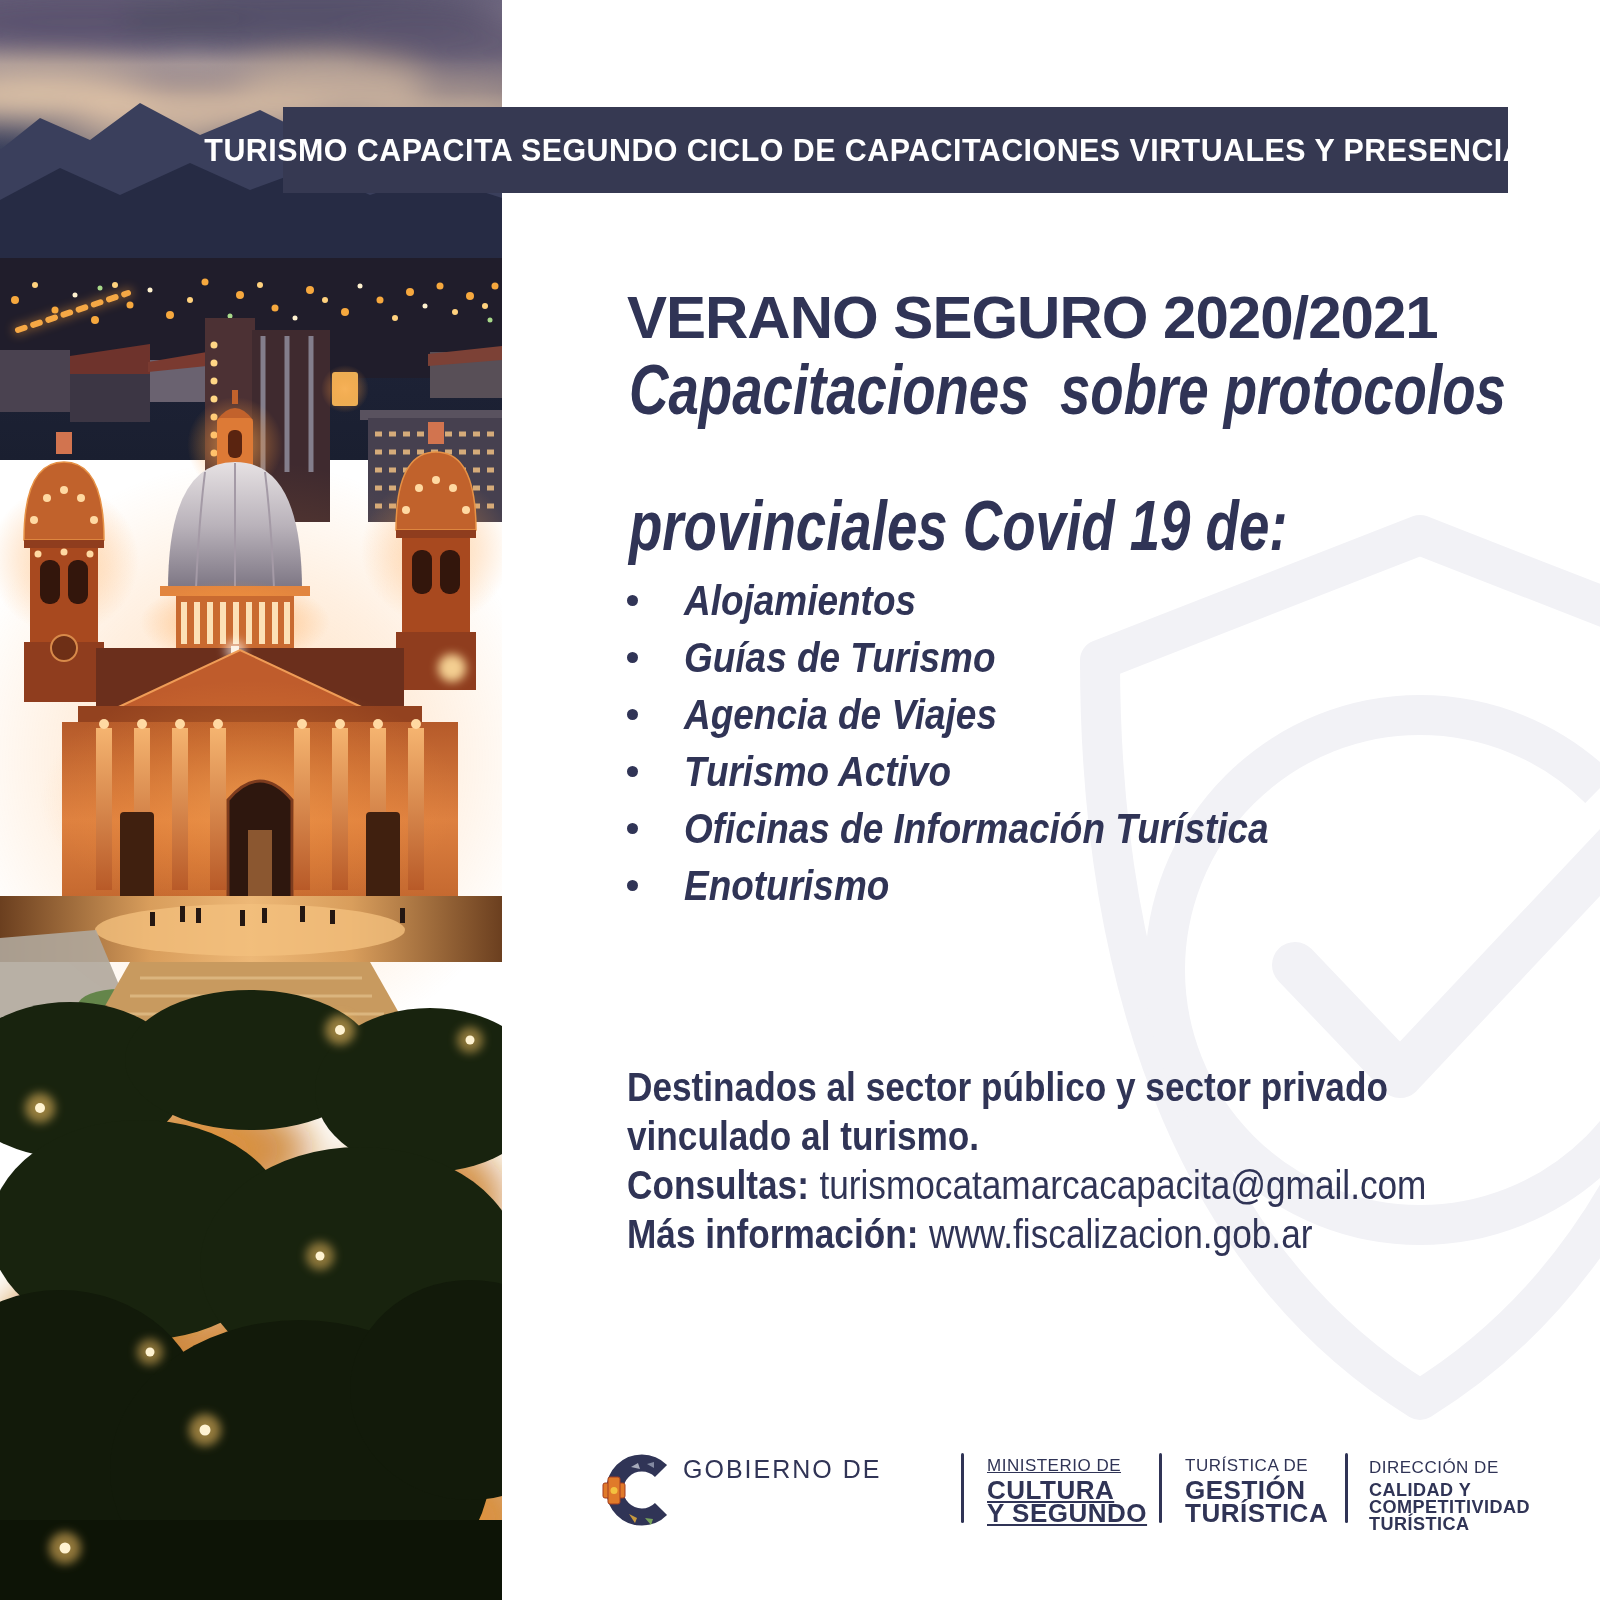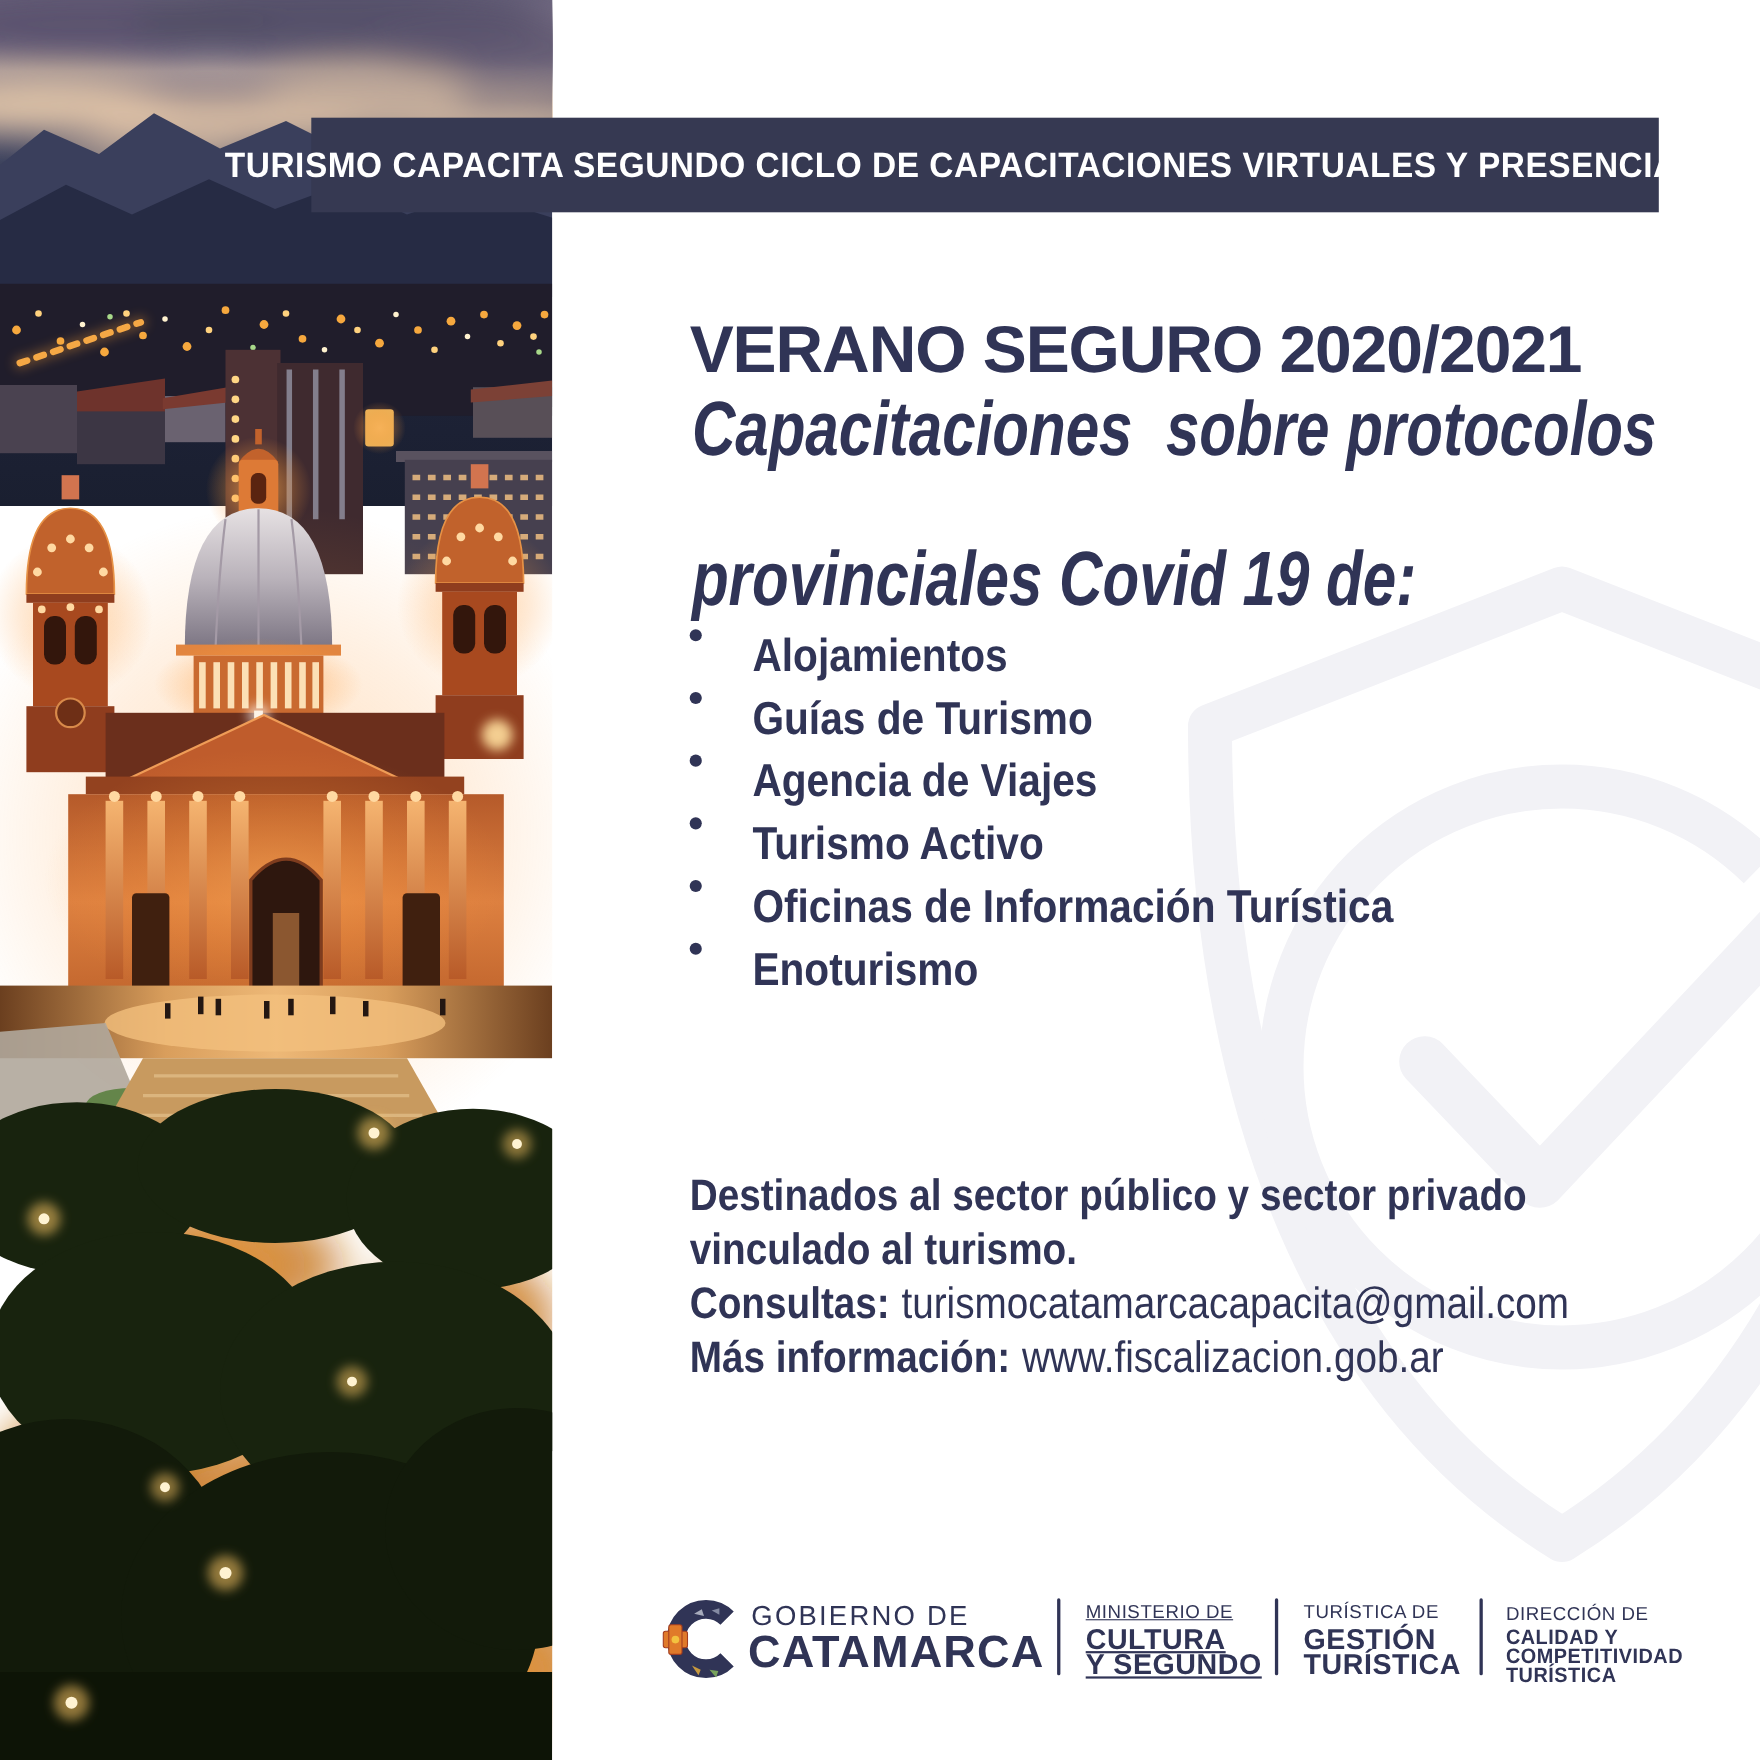--- a/index.html
+++ b/index.html
@@ -19,21 +19,21 @@
   .watermark{position:absolute;left:1040px;top:450px;z-index:0;}
 
   .content{position:absolute;left:17px;top:0;width:1600px;height:1168px;z-index:3;}
 
   .title{position:absolute;left:610px;top:283px;font-size:60px;font-weight:bold;
          letter-spacing:-1px;white-space:nowrap;}
   .subtitle{position:absolute;left:612px;top:356px;font-size:70px;font-style:italic;font-weight:bold;
             line-height:68px;transform:scaleX(.78);transform-origin:0 0;white-space:pre;}
 
   .bullets{position:absolute;left:610px;top:572px;list-style:none;margin:0;padding:0;}
-  .bullets li{height:57px;display:flex;}
+  .bullets li{height:57px;display:flex;align-items:center;font-style:italic;}
   .bullets .dot{width:11px;height:11px;border-radius:50%;background:#303456;margin-right:46px;flex:none;}
   .bullets .txt{font-size:42px;font-weight:bold;transform:scaleX(.88);transform-origin:0 50%;white-space:nowrap;}
 
   .info{position:absolute;left:610px;top:1063px;font-size:40px;line-height:49px;}
   .info .line{white-space:nowrap;transform:scaleX(.88);transform-origin:0 50%;}
   .b{font-weight:bold;}
   .info .v{margin-left:12px;}
 
   
   .clogo{position:absolute;left:584px;top:1446px;}
@@ -452,21 +452,20 @@
         <path d="M30 21 l7 -4 l2 6 z" fill="#cfd3de" opacity=".75"></path>
         <path d="M46 18 l7 -2 l0 6 z" fill="#9aa0b5" opacity=".8"></path>
         <path d="M28 68 l8 4 l-2 5 z" fill="#d8a43c" opacity=".9"></path>
         <path d="M44 72 l8 1 l-2 6 z" fill="#7fae5c" opacity=".9"></path>
         <rect x="2" y="37" width="22" height="15" rx="2" fill="#e07a2a" stroke="#a33d20"></rect>
         <rect x="7" y="31" width="12" height="27" rx="2" fill="#e07a2a" stroke="#a33d20"></rect>
         <circle cx="13" cy="44.5" r="3.5" fill="#f3c13f"></circle>
       </svg>
     </div>
     <div class="gov1">GOBIERNO DE</div>
-    <div class="gov2">CATAMARCA</div>
 
     <div class="vdiv d1"></div>
     <div class="vdiv d2"></div>
     <div class="vdiv d3"></div>
 
     <div class="min m1">
       <div class="lbl">MINISTERIO DE</div>
       <div class="bl">CULTURA</div>
       <div class="bl">Y SEGUNDO</div>
     </div>

